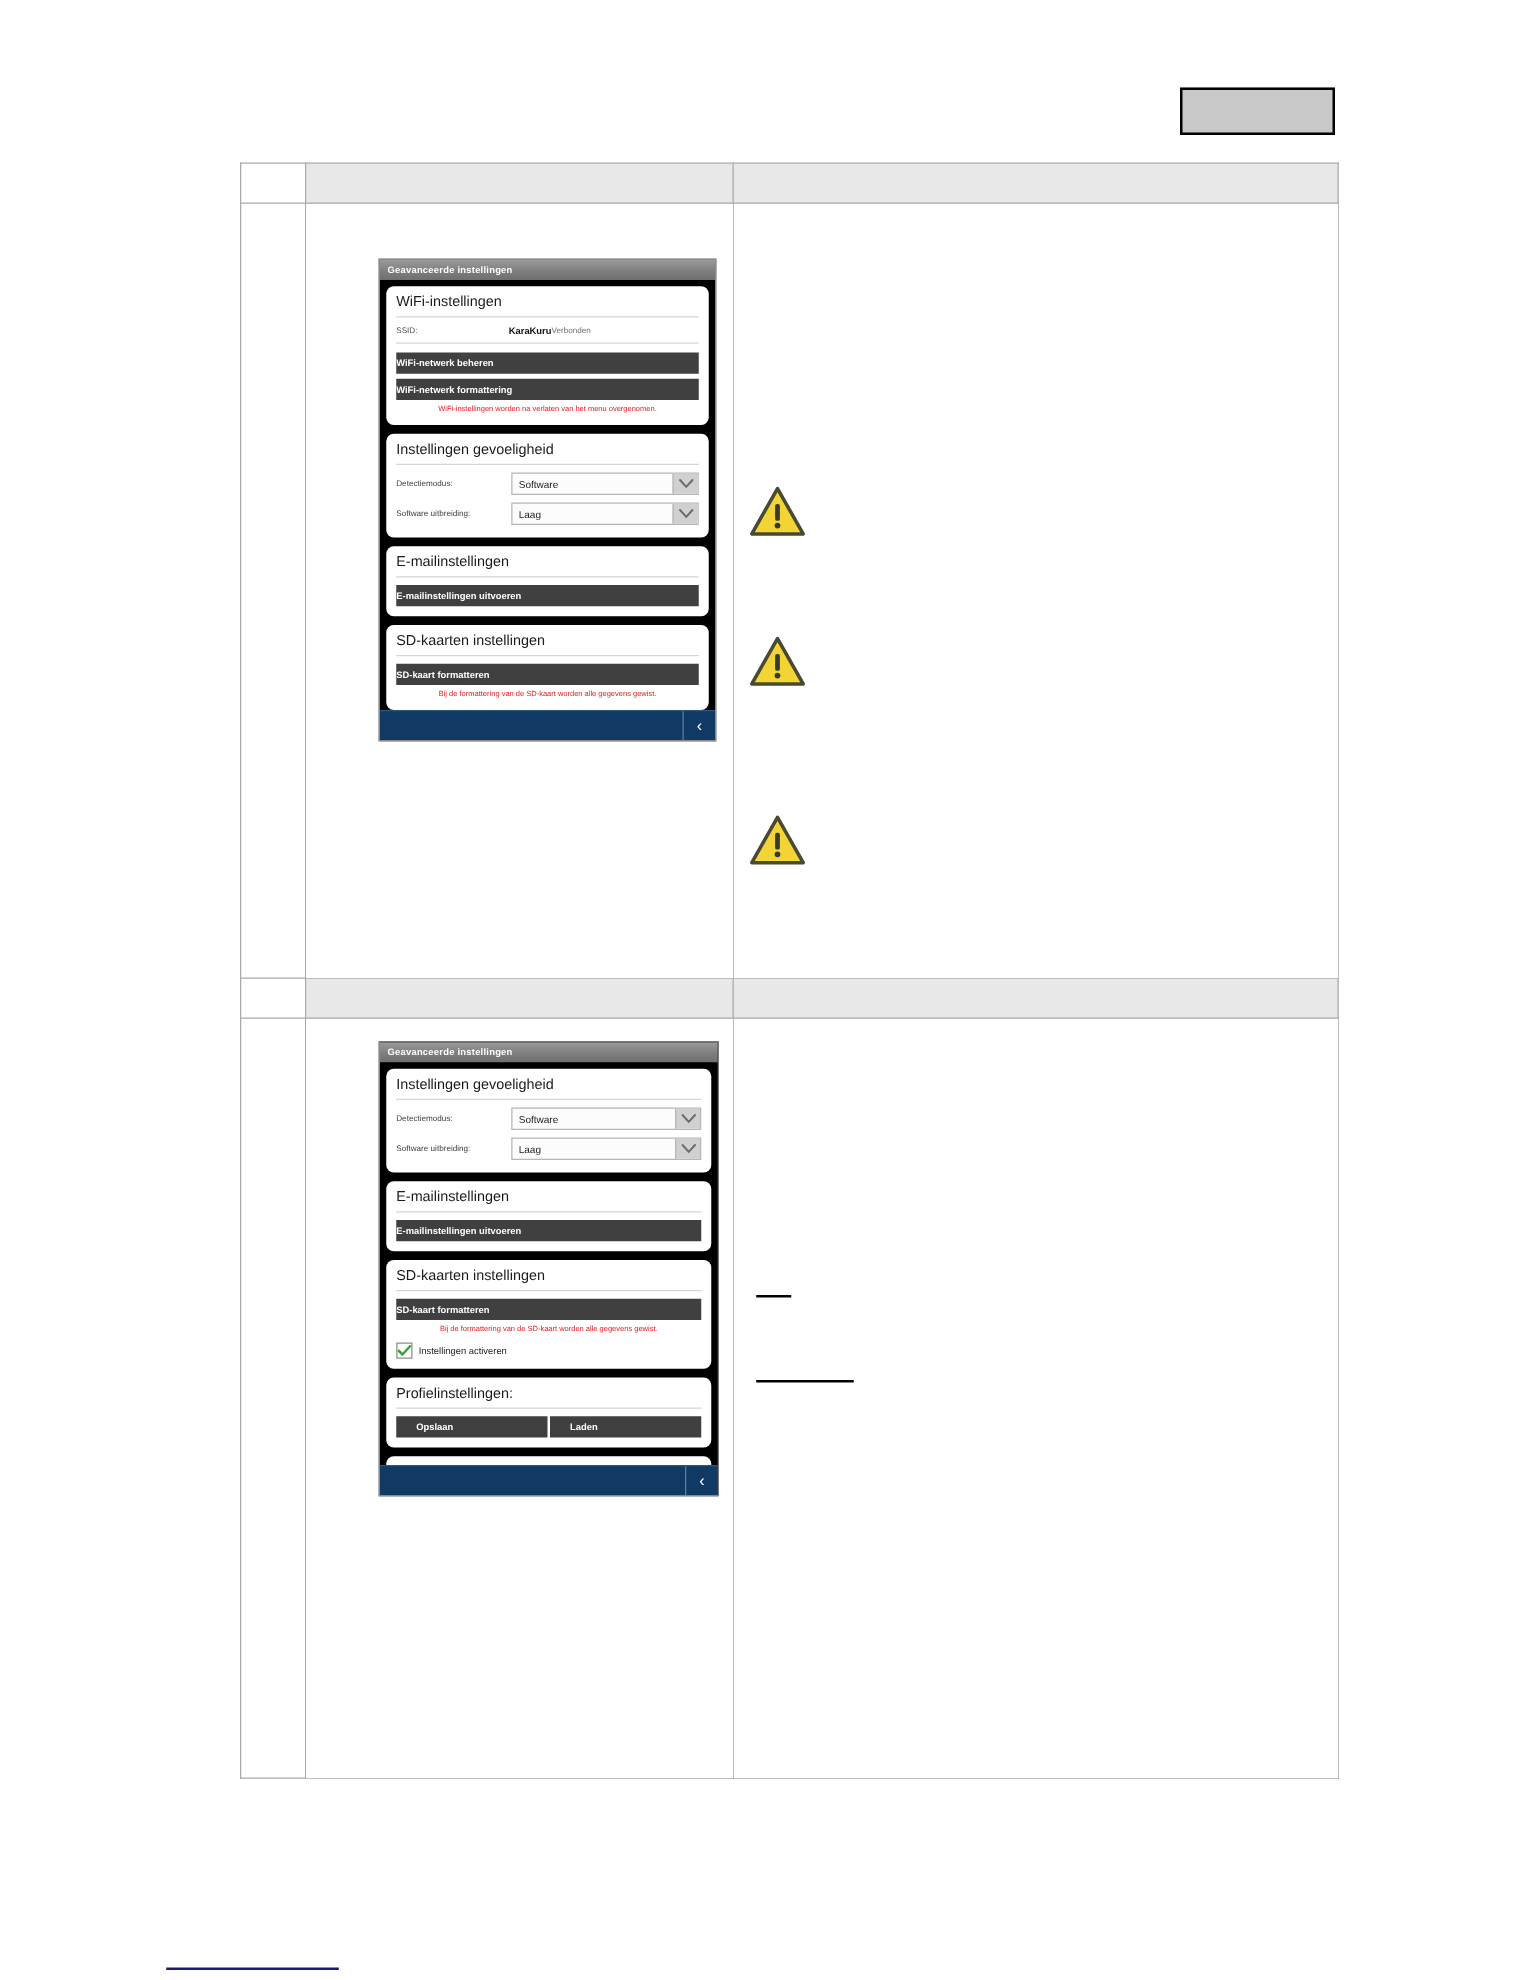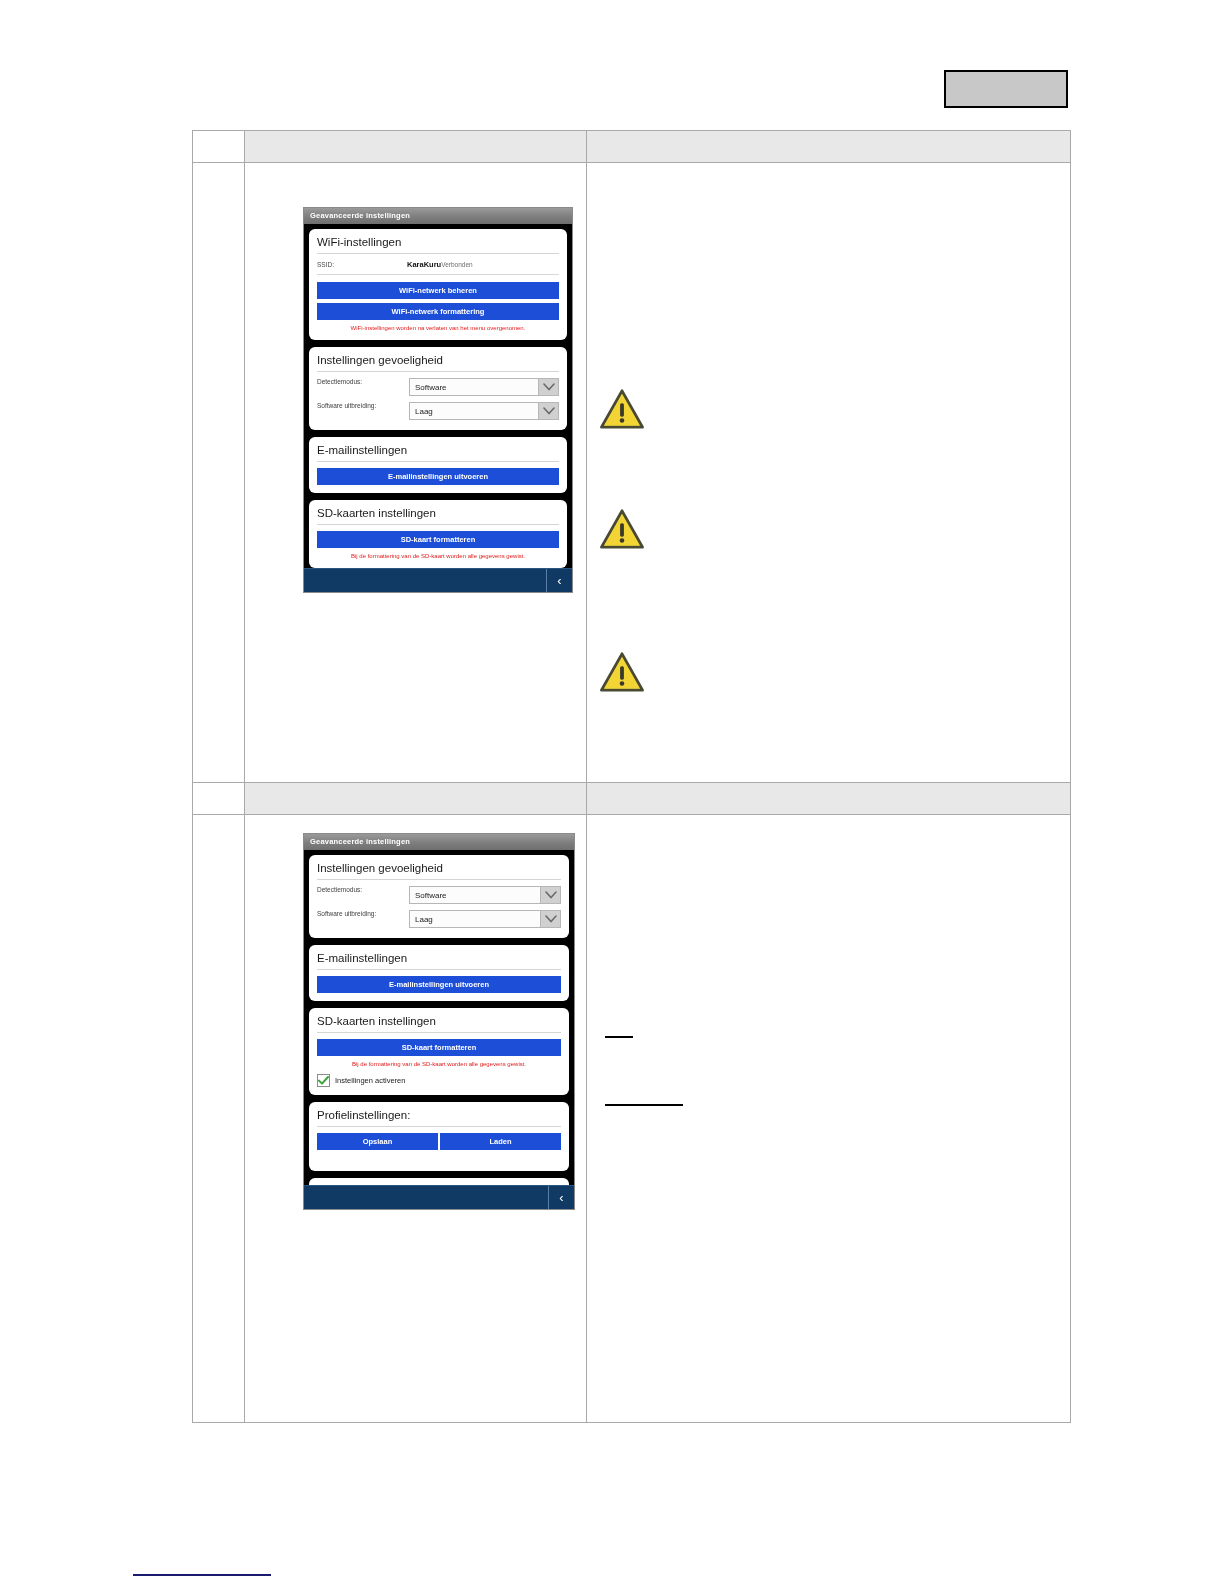--- a/index.html
+++ b/index.html
@@ -100,44 +100,44 @@
     border-bottom: 1px solid #d8d8d8;
     padding-bottom: 4px;
     margin-bottom: 7px;
   }
   .ssid-label { font-size: 6.5px; color: #4b4b4b; width: 90px; padding-top: 1px; }
   .ssid-vals { display: flex; flex-direction: row; }
   .ssid-name { font-size: 7.5px; font-weight: bold; color: #111; line-height: 10px; }
   .ssid-state { font-size: 6.5px; color: #6d6d6d; line-height: 9px; }
 
   .btn {
-    background: #1d4ed8;
+    background: #404040;
     color: #ffffff;
     font-size: 7.5px;
     font-weight: bold;
-    text-align: center;
     padding: 4px 0;
     margin-bottom: 4px;
     line-height: 9px;
     white-space: nowrap;
     overflow: hidden;
   }
   .btn:last-child { margin-bottom: 0; }
   .note-red {
     color: #e01b1b;
     font-size: 6px;
     text-align: center;
     line-height: 8px;
     margin-top: 1px;
     white-space: nowrap;
     overflow: hidden;
   }
 
   .sel-row {
     display: flex;
+    align-items: center;
     margin-bottom: 6px;
   }
   .sel-row:last-child { margin-bottom: 2px; }
   .sel-label { font-size: 6.5px; color: #3e3e3e; width: 92px; }
   .sel-box {
     flex: 1;
     display: flex;
     align-items: stretch;
     border: 1px solid #b6b6b6;
     background: #fcfcfc;
@@ -164,21 +164,21 @@
     width: 13px; height: 13px;
     border: 1px solid #8d8d8d;
     background: #ffffff;
     margin-right: 5px;
     display: flex; align-items: center; justify-content: center;
   }
   .cb-box svg { width: 11px; height: 9px; display: block; }
   .cb-label { font-size: 7.5px; color: #1c1c1c; white-space: nowrap; }
 
   .btn-pair { display: flex; gap: 2px; }
-  .btn-pair .btn { flex: 1; margin-bottom: 13px; }
+  .btn-pair .btn { flex: 1; margin-bottom: 0; padding-left: 16px; }
 
   .card-cut {
     background: #ffffff;
     border-radius: 6px 6px 0 0;
     height: 7px;
     margin-bottom: 0;
   }
 
   .dev-nav {
     background: #103a64;

